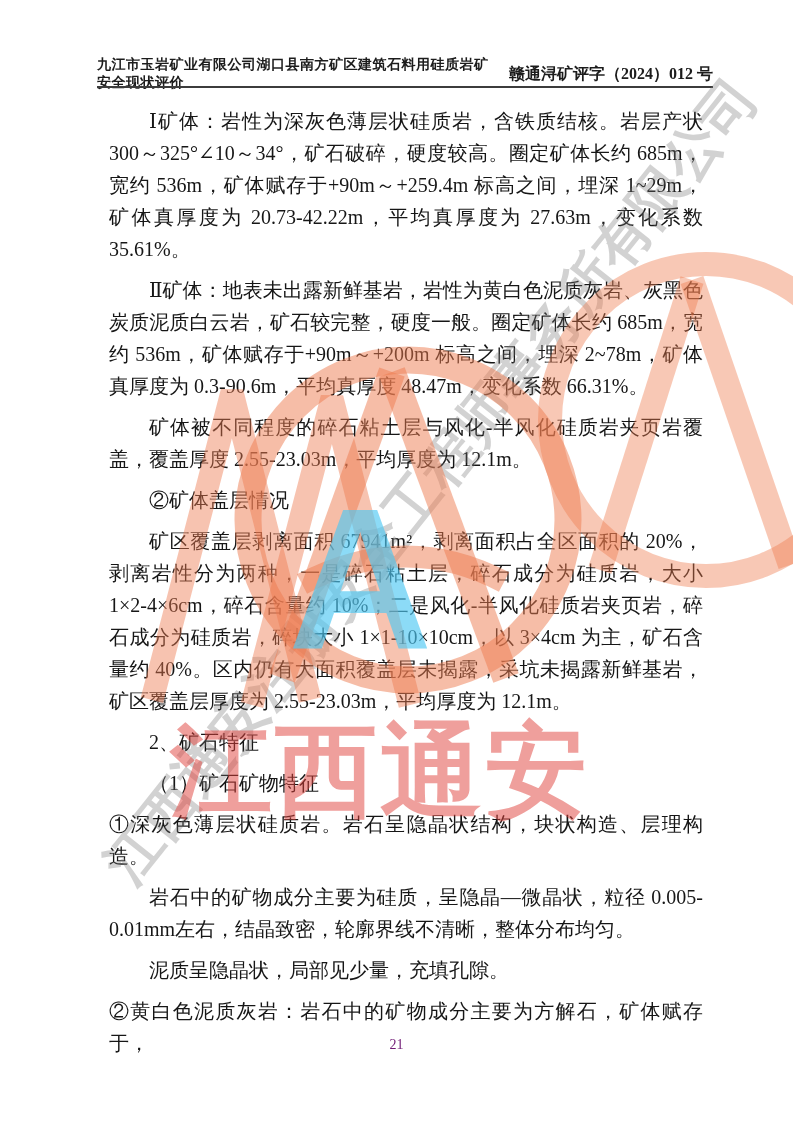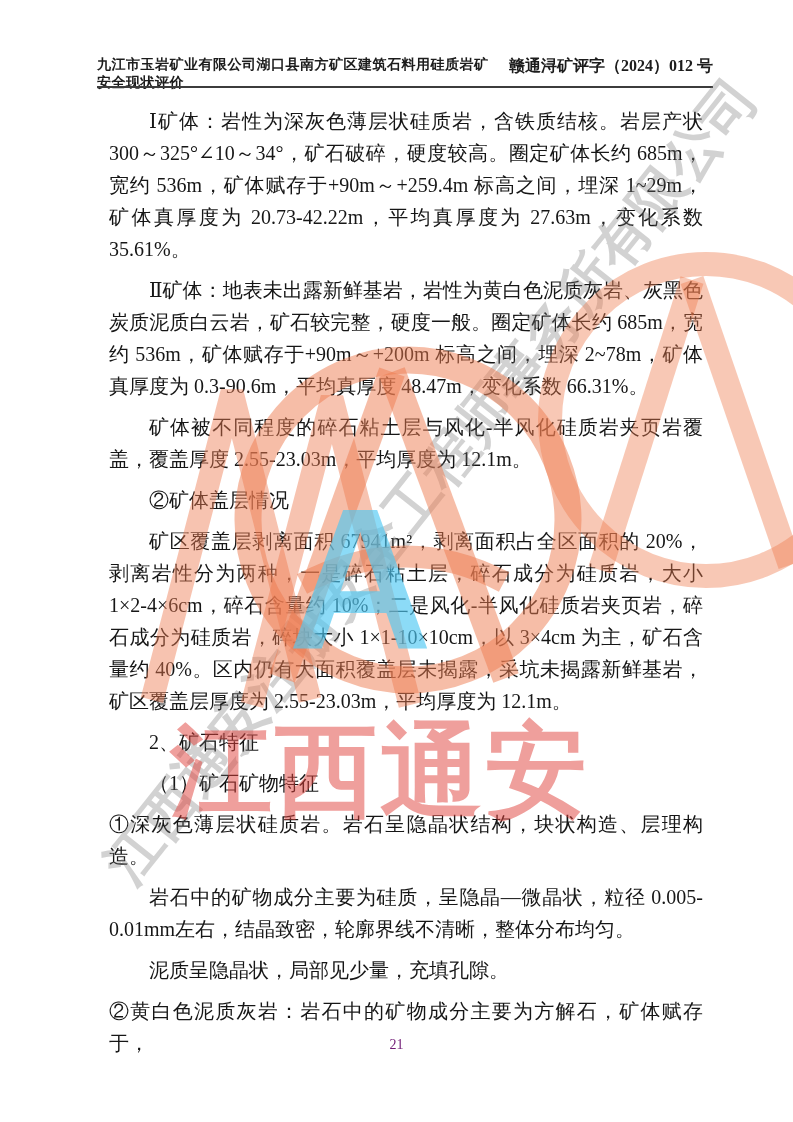--- a/index.html
+++ b/index.html
@@ -9,21 +9,21 @@
     position: relative;
     overflow: hidden;
     font-family: "Liberation Serif", "DejaVu Serif", serif;
   }
   .page { position: absolute; inset: 0; background: #fff; }
 
   
   .header {
     position: absolute;
     top: 56px; left: 97px; width: 616px;
-    display: flex; justify-content: space-between; align-items: flex-start;
+    display: flex; justify-content: space-between; align-items: center;
     color: #1c1c1c;
   }
   .header-left  { font-size: 14px; font-weight: bold; letter-spacing: 0.5px; }
   .header-right { font-size: 16px; font-weight: bold; white-space: nowrap; padding-left: 14px; }
   .header-rule {
     position: absolute;
     top: 86px; left: 97px; width: 616px;
     border-top: 2px solid #3c3c3c;
   }
 

